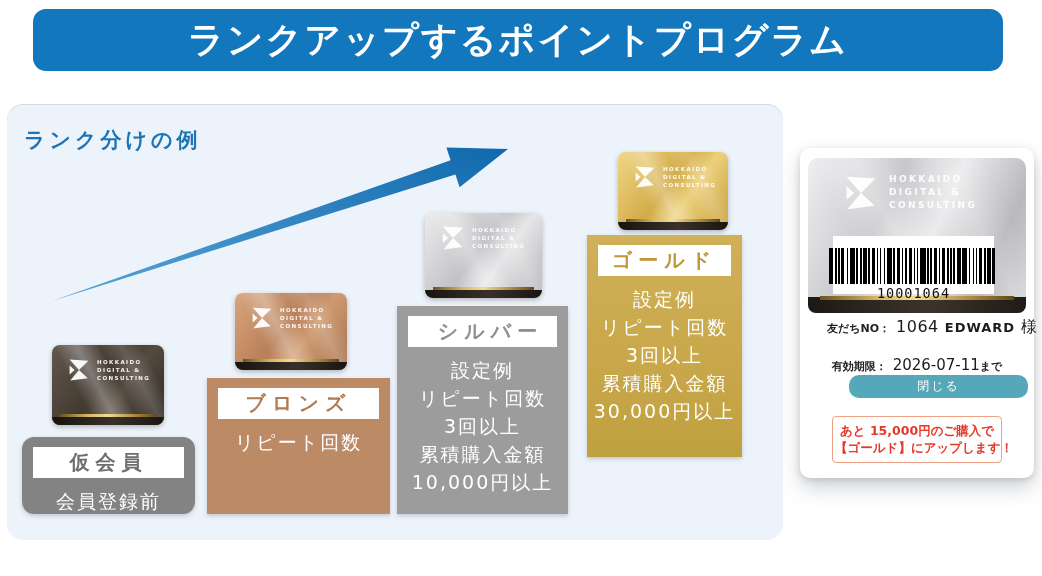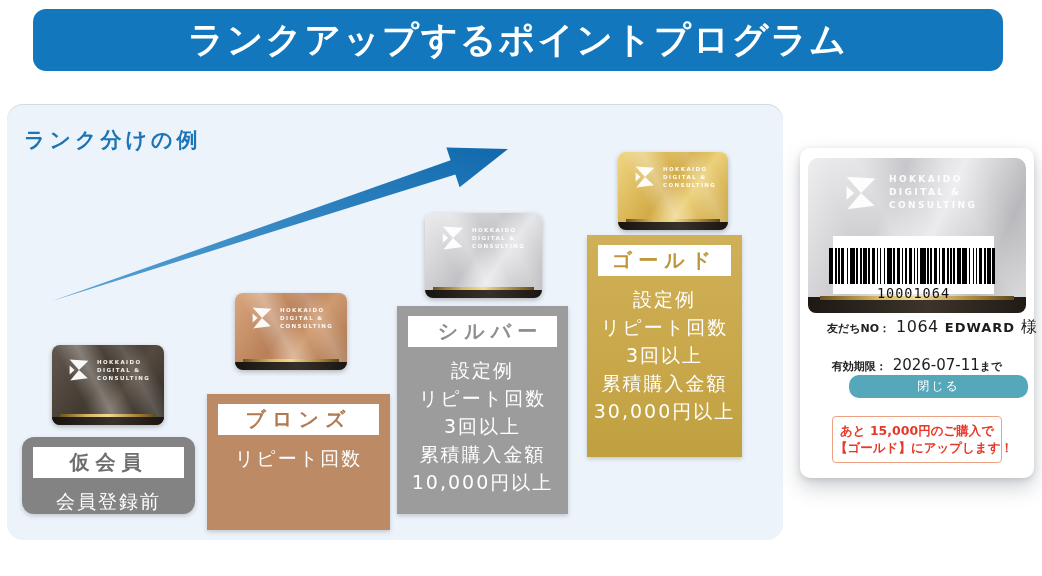--- a/index.html
+++ b/index.html
@@ -52,21 +52,21 @@
   .logo-mark { flex:0 0 auto; }
   .logo-text { color:rgba(255,255,255,.93); font-weight:bold; font-size:5.5px; letter-spacing:1.4px; line-height:8px; white-space:pre-line; }
   .card-stripe { position:absolute; left:7%; right:7%; bottom:8px; height:3px; z-index:2;
     background:linear-gradient(90deg,#6d5420,#d9b963 30%,#f2dc90 50%,#a88338 80%,#5f4a1c); }
   .card-bottom { position:absolute; left:0; right:0; bottom:0; height:8px; z-index:1;
     background:linear-gradient(90deg,#17130f,#38312a 55%,#1a1511); }
 
   
   .tier-box { position:absolute; box-shadow:0 2px 4px rgba(70,80,90,.25); }
   .box1 { left:15px;  top:333px; width:173px; height:77px;  background:var(--tier1-box,#838383);border-radius:12px; }
-  .box2 { left:200px; top:274px; width:183px; height:136px; background:var(--tier2-box,#bd8a66);margin-top:16px; }
+  .box2 { left:200px; top:274px; width:183px; height:136px; background:var(--tier2-box,#bd8a66); }
   .box3 { left:390px; top:202px; width:171px; height:208px; background:var(--tier3-box,#9c9c9c); }
   .box4 { left:580px; top:131px; width:155px; height:222px;
           background:linear-gradient(180deg,#d0b058, var(--tier4-box,#c9a84b) 55%, #bfa03f); }
   .tier-label {
     margin:10px 11px 0; height:31px; background:#ffffff;
     display:flex; align-items:center; justify-content:center;
     font-size:20px; font-weight:bold; letter-spacing:6px;
   }
   .box1 .tier-label { color:var(--tier1-label,#6e6e6e); }
   .box2 .tier-label { color:var(--tier2-label,#b07a52); }

